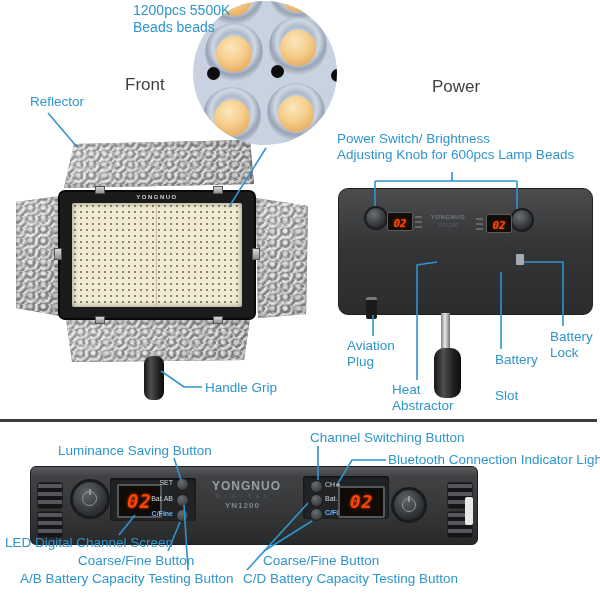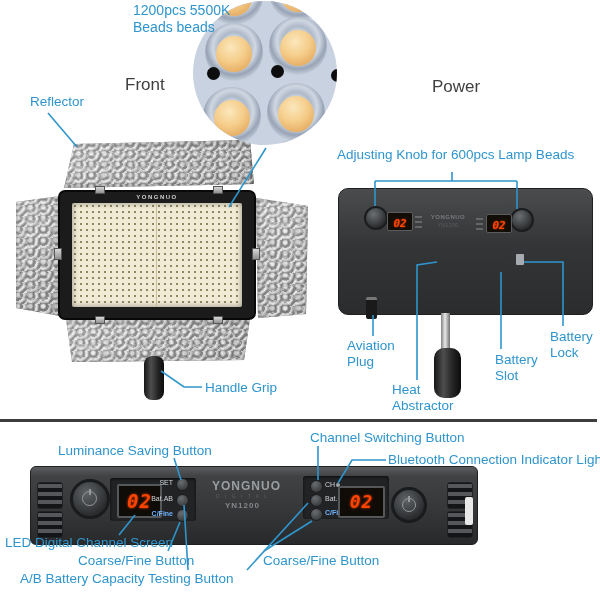--- a/index.html
+++ b/index.html
@@ -179,28 +179,29 @@
     <div class="fan">
         <div class="fanhub"></div>
       </div>
   </div>
   <div class="locktab"></div>
   <div class="plug"></div>
   <div class="pole"></div>
   <div class="grip" style="left:434px;top:348px;width:27px;height:50px;border-radius:10px;"></div>
 
   <div class="lbl" style="left:30px;top:94px;">Reflector</div>
+  <div class="lbl" style="left:337px;top:131px;">Power Switch/ Brightness</div>
   <div class="lbl" style="left:337px;top:147px;">Adjusting Knob for 600pcs Lamp Beads</div>
   <div class="lbl" style="left:205px;top:380px;">Handle Grip</div>
   <div class="lbl" style="left:347px;top:338px;">Aviation</div>
   <div class="lbl" style="left:347px;top:354px;">Plug</div>
   <div class="lbl" style="left:392px;top:382px;">Heat</div>
   <div class="lbl" style="left:392px;top:398px;">Abstractor</div>
   <div class="lbl" style="left:495px;top:352px;">Battery</div>
-  <div class="lbl" style="left:495px;top:368px;">Slot</div>
+  <div class="lbl" style="left:495px;top:388px;">Slot</div>
   <div class="lbl" style="left:550px;top:329px;">Battery</div>
   <div class="lbl" style="left:550px;top:345px;">Lock</div>
 
   <div class="divider"></div>
 
   <div class="panelbody"></div>
   <div class="ventblk" style="left:37px;top:482px;z-index:2;"></div>
   <div class="ventblk" style="left:37px;top:511px;z-index:2;"></div>
   <div class="ventblk" style="left:447px;top:482px;z-index:2;"></div>
   <div class="ventblk" style="left:447px;top:511px;z-index:2;"></div>
@@ -242,20 +243,21 @@
     <div class="pwrtick" style="left:14px;top:6px;width:2px;height:6px;"></div>
   </div>
 
   <div class="lbl" style="left:58px;top:443px;">Luminance Saving Button</div>
   <div class="lbl" style="left:310px;top:430px;">Channel Switching Button</div>
   <div class="lbl" style="left:388px;top:452px;">Bluetooth Connection Indicator Light</div>
   <div class="lbl" style="left:5px;top:535px;">LED Digital Channel Screen</div>
   <div class="lbl" style="left:78px;top:553px;">Coarse/Fine Button</div>
   <div class="lbl" style="left:20px;top:571px;text-align:center;">A/B Battery Capacity Testing Button</div>
   <div class="lbl" style="left:263px;top:553px;">Coarse/Fine Button</div>
+  <div class="lbl" style="left:243px;top:571px;">C/D Battery Capacity Testing Button</div>
 
   <svg id="lines">
     <path d="M48 113 L77 147"></path>
     <path d="M266 148 L229 207"></path>
     <path d="M452 172 V181 M375 181 H517 M375 181 V206 M517 181 V209"></path>
     <path d="M161 371 L184 387 H202"></path>
     <path d="M373 315 V336"></path>
     <path d="M437 262 L417 265 V380"></path>
     <path d="M501 272 V349"></path>
     <path d="M524 262 H563 V326"></path>

